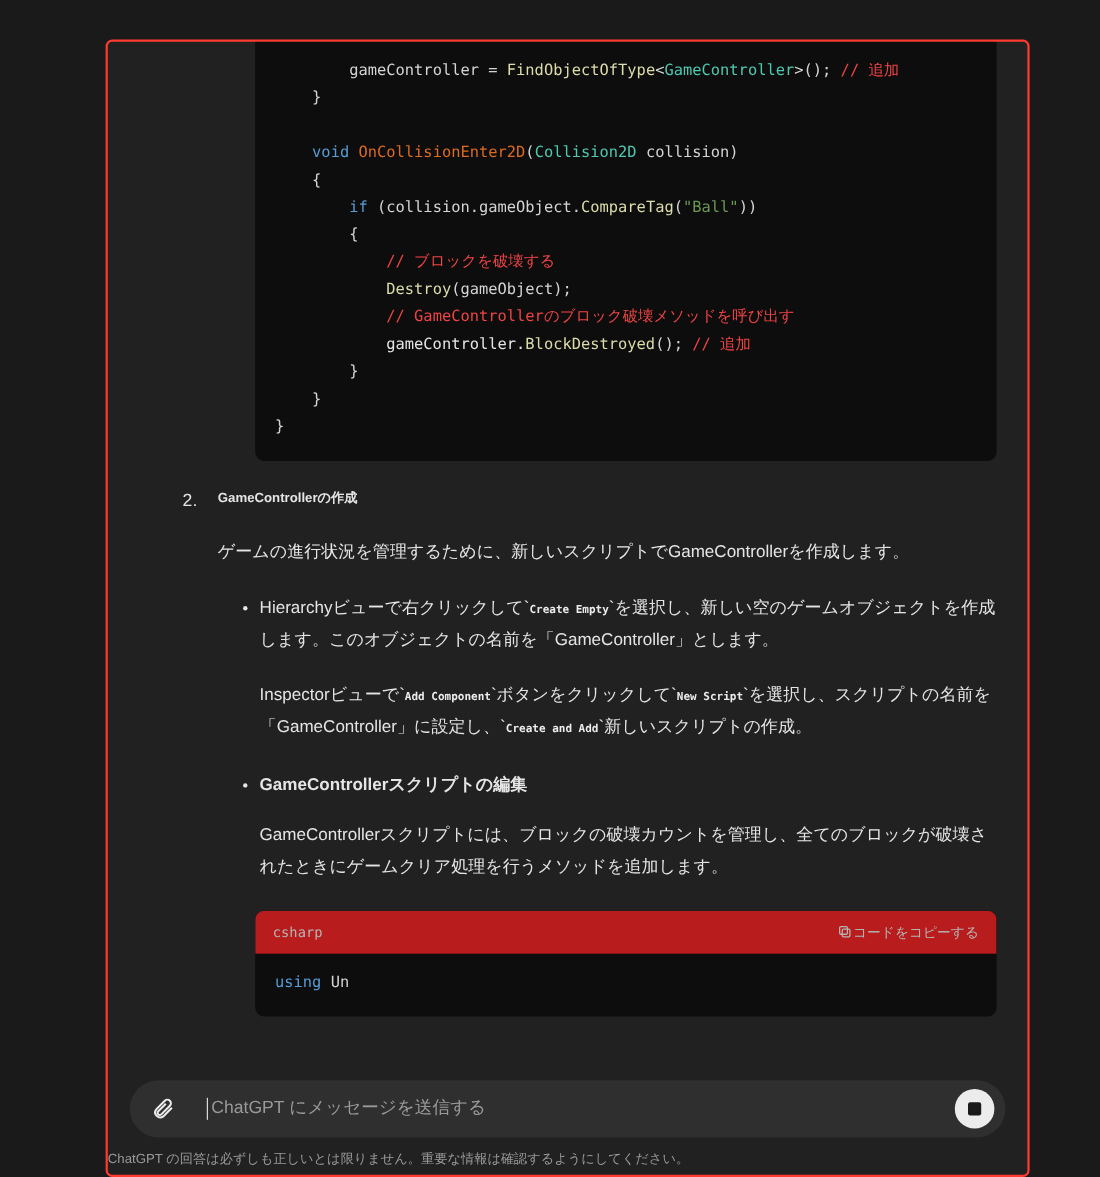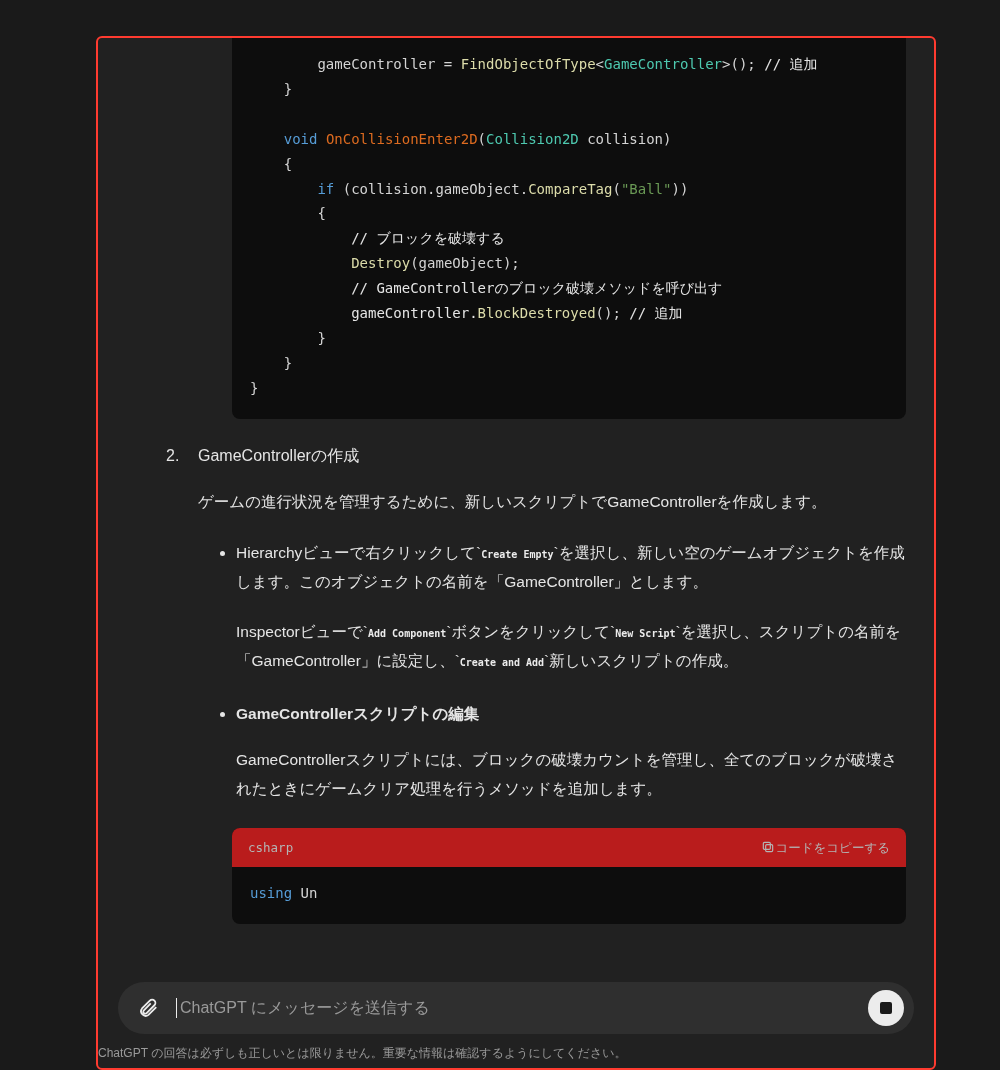--- a/index.html
+++ b/index.html
@@ -12,42 +12,42 @@
   .codeblock { background: #0d0d0d; border-radius: 8px; margin: 0 0 22px 106px; overflow: hidden; }
   .codeblock .head { display: flex; justify-content: space-between; align-items: center; padding: 8px 16px; background: #b91c1c; color: #b4b4b4; font-size: 12.5px; font-family: ui-monospace, Menlo, Consolas, monospace; }
   .copy { display: flex; align-items: center; gap: 0; cursor: pointer; }
   .copy svg { width: 14px; height: 14px; stroke: #b4b4b4; }
   pre { padding: 14px 18px 18px 18px; font-family: ui-monospace, Menlo, Consolas, monospace; font-size: 14px; line-height: 1.78; white-space: pre; color: #e6e6e6; }
   .tk-kw { color: #569cd6; }
   .tk-type { color: #4ec9b0; }
   .tk-fn { color: #dcdcaa; }
   .tk-fn-def { color: #dd6b20; }
   .tk-str { color: #6a9955; }
-  .tk-cm { color: #e5e5e5; margin-top: 24px; }
+  .tk-cm { color: #ef4444; margin-top: 24px; }
   .tk-pn { color: #d4d4d4; }
   .tk-id { color: #d4d4d4; }
 
   
   .step { display: flex; gap: 14px; margin: 0 0 18px 40px; }
   .step .num { color: #e5e5e5; font-size: 16px; font-weight: 400; min-width: 18px; }
-  .step .title { font-weight: 400; font-size: 16px; }
+  .step .title { font-weight: 700; font-size: 12px; }
 
   .para { margin: 0 0 22px 72px; }
 
   ul.sub { list-style: disc; margin: 0 0 0 110px; padding: 0; }
   ul.sub > li { margin-bottom: 24px; }
   ul.sub > li::marker { color: #e5e5e5; }
   .sub-title { font-weight: 700; font-size: 15.5px; margin-bottom: 18px; }
   .sub-body { margin-left: 0; margin-bottom: 22px; }
 
   code.inline { font-family: ui-monospace, Menlo, Consolas, monospace; font-weight: 700; font-size: 10px; color: #ececec; }
   .codeblock.bottom { margin-left: 106px; margin-bottom: 8px; }
 
   
-  .inputbar { position: absolute; left: 20px; right: 20px; bottom: 34px; height: 52px; background: #2f2f2f; border-radius: 28px; display: flex; align-items: center; padding: 0 10px 0 14px; gap: 12px; }
+  .inputbar { position: absolute; left: 20px; right: 20px; bottom: 34px; height: 52px; background: #2f2f2f; border-radius: 28px; display: flex; align-items: center; padding: 0 10px 0 14px; gap: 24px; }
   .attach { width: 32px; height: 32px; display: flex; align-items: center; justify-content: center; color: #ececec; cursor: pointer; }
   .attach svg { width: 22px; height: 22px; stroke: #ececec; fill: none; stroke-width: 2; }
   .msginput { flex: 1; background: transparent; border: none; outline: none; color: #ececec; font-size: 16px; }
   .msginput::placeholder { color: #9a9a9a; }
   .stopbtn { width: 36px; height: 36px; border-radius: 50%; background: #ececec; display: flex; align-items: center; justify-content: center; cursor: pointer; }
   .stopbtn .sq { width: 12px; height: 12px; background: #1a1a1a; border-radius: 2px; }
 
   
   .caret { display:inline-block; width:1px; height:20px; background:#ececec; vertical-align:middle; margin-right:2px; }
 

